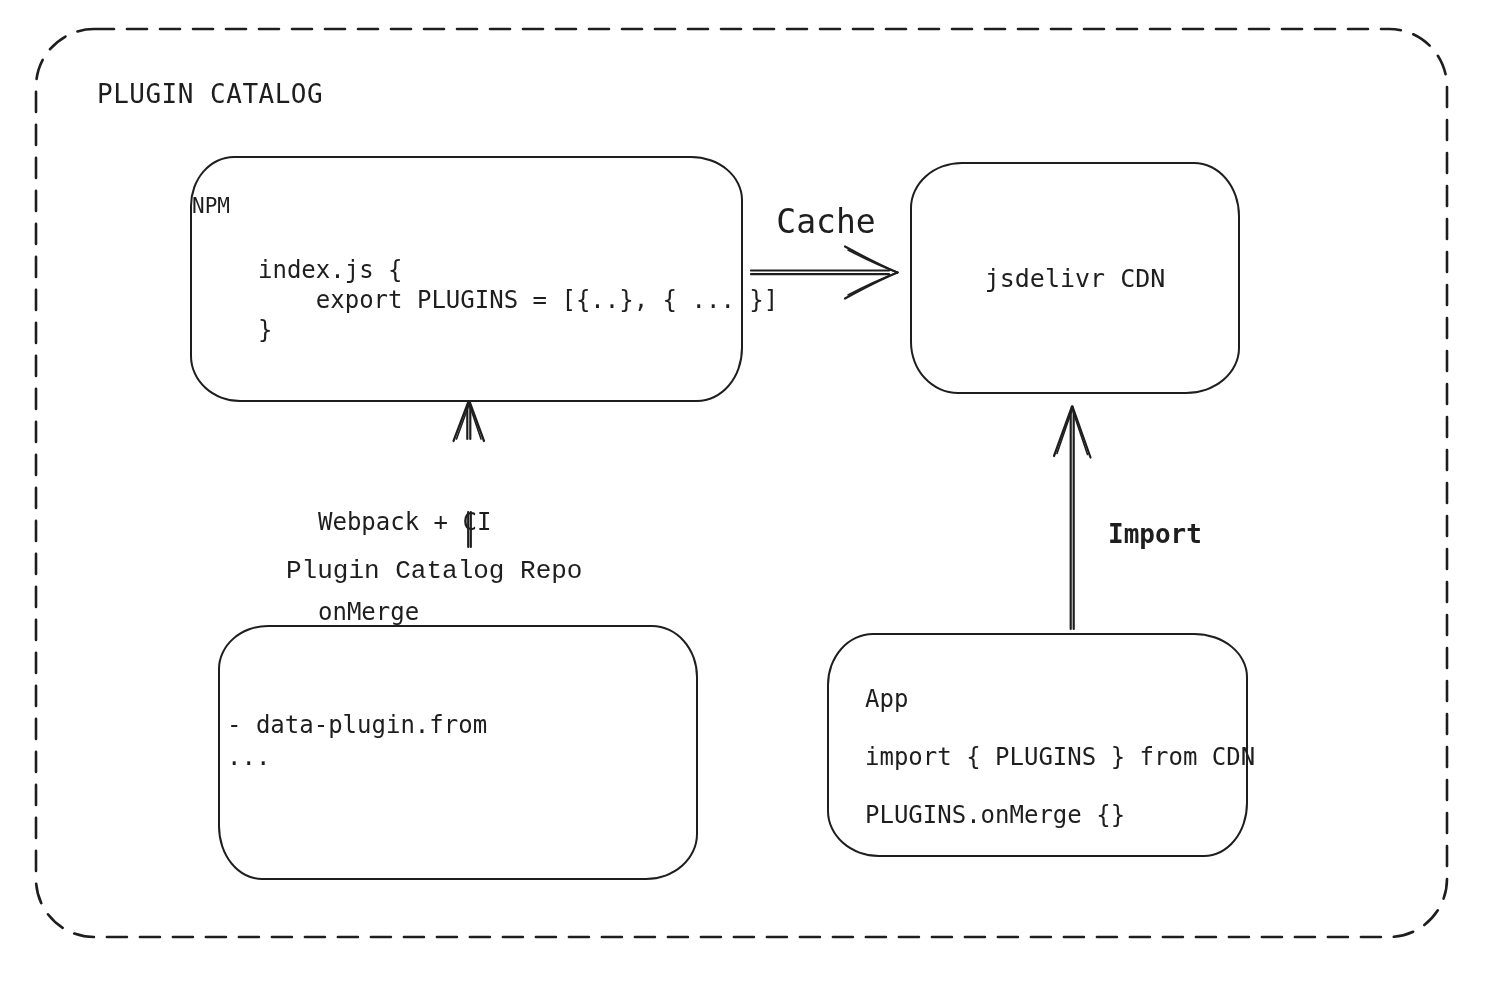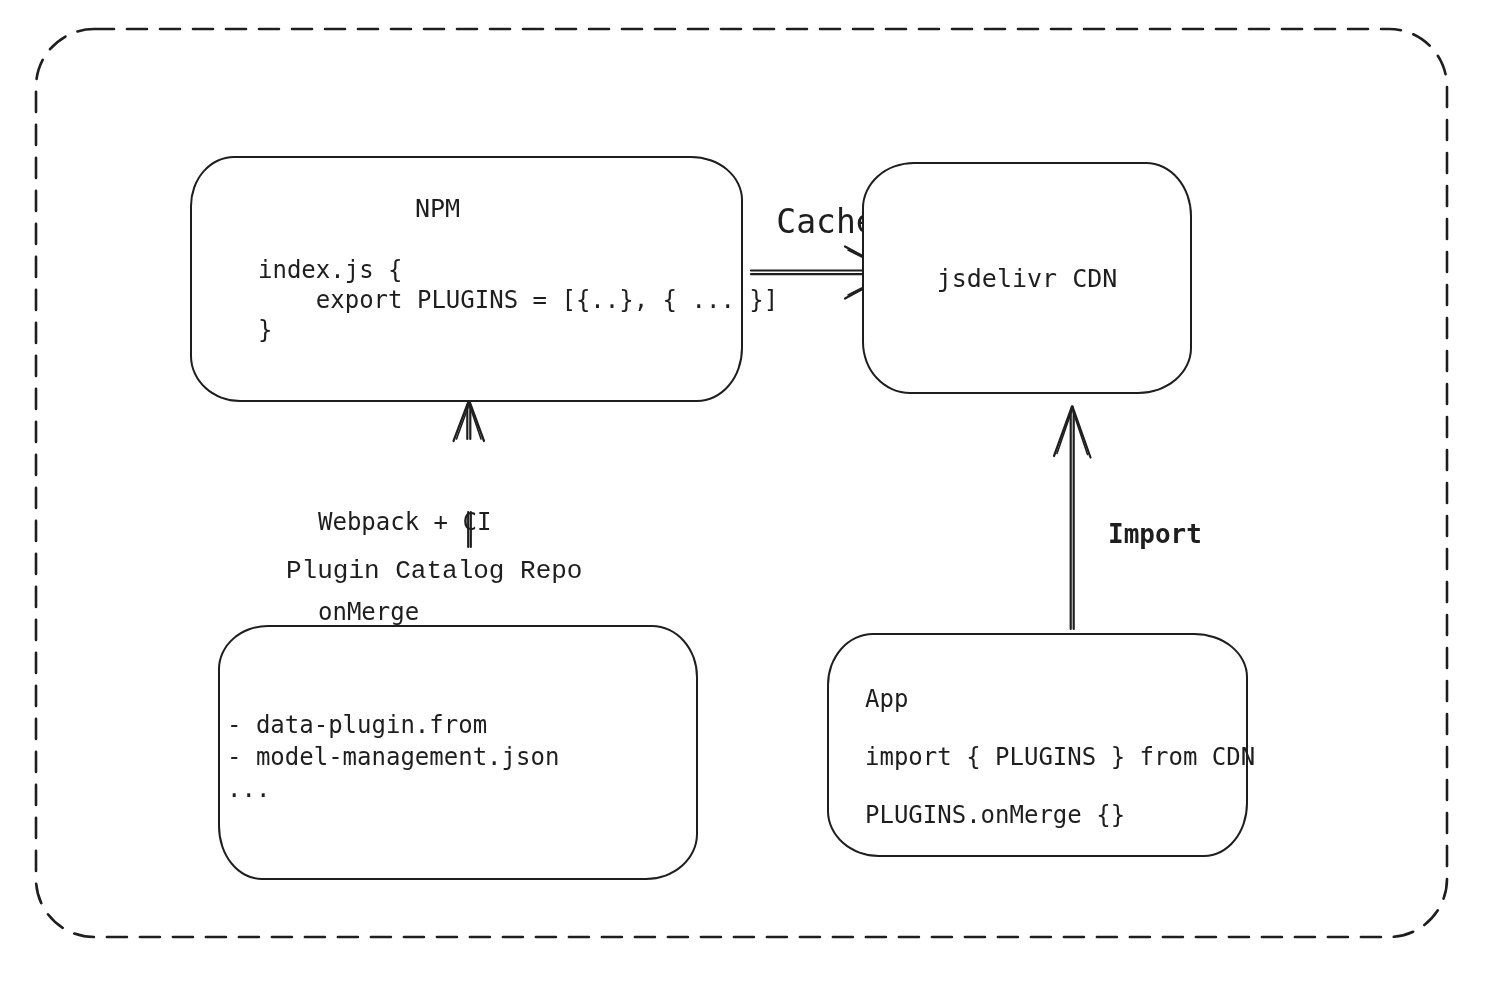--- a/index.html
+++ b/index.html
@@ -35,34 +35,33 @@
   .node-npm {
     left: 190px; top: 156px;
     width: 553px; height: 246px;
     border-radius: 44px 52px 46px 50px / 50px 44px 54px 46px;
   }
   .npm-title {
     position: absolute;
     left: 0; top: 36px;
     width: 100%;
     padding-right: 58px;
-    text-align: center;
-    font-size: 25px;
+    font-size: 21px;
     white-space: pre;
   }
   .code { position: absolute; }
   .code-line { white-space: pre; }
   .npm-code {
     left: 30px; top: 97px;
     font-size: 24px;
     line-height: 30px;
     margin-left: 36px;
   }
   .node-cdn {
-    left: 862px; top: 162px;
+    left: 910px; top: 162px;
     width: 330px; height: 232px;
     border-radius: 52px 46px 54px 48px / 46px 54px 46px 52px;
     display: flex;
     align-items: center;
     justify-content: center;
     font-size: 25px;
     white-space: pre;
   }
   .edge-label { position: absolute; white-space: pre; }
   .cache-label {
@@ -144,20 +143,21 @@
     <g stroke-width="2.2">
       <path d="M1070.7 412 V629"></path>
       <path d="M1073.7 412 V629"></path>
       <path d="M1072 406.5 L1054 456"></path>
       <path d="M1073 407 L1057 453.5" stroke-width="1.6"></path>
       <path d="M1072.5 406.5 L1090.5 457.5"></path>
       <path d="M1071.5 407 L1087.5 454.5" stroke-width="1.6"></path>
     </g>
   </svg>
 
+  <div class="diagram-title">PLUGIN CATALOG</div>
 
   <div class="node node-npm">
     <div class="npm-title">NPM</div>
     <div class="code npm-code">
       <div class="code-line">index.js {</div>
       <div class="code-line">    export PLUGINS = [{..}, { ... }]</div>
       <div class="code-line">}</div>
     </div>
   </div>
 
@@ -170,21 +170,20 @@
   <div class="edge-label webpack-label">
     <div>Webpack + CI</div>
     <div>onMerge</div>
   </div>
 
   <div class="repo-title">Plugin Catalog Repo</div>
 
   <div class="node node-repo">
     <div class="code repo-items">
       <div class="code-line">- data-plugin.from</div>
-      <div class="code-line">- model-management.json</div>
       <div class="code-line">...</div>
     </div>
   </div>
 
   <div class="edge-label import-label">Import</div>
 
   <div class="node node-app">
     <div class="app-lines">
       <div>App</div>
       <div>import { PLUGINS } from CDN</div>

